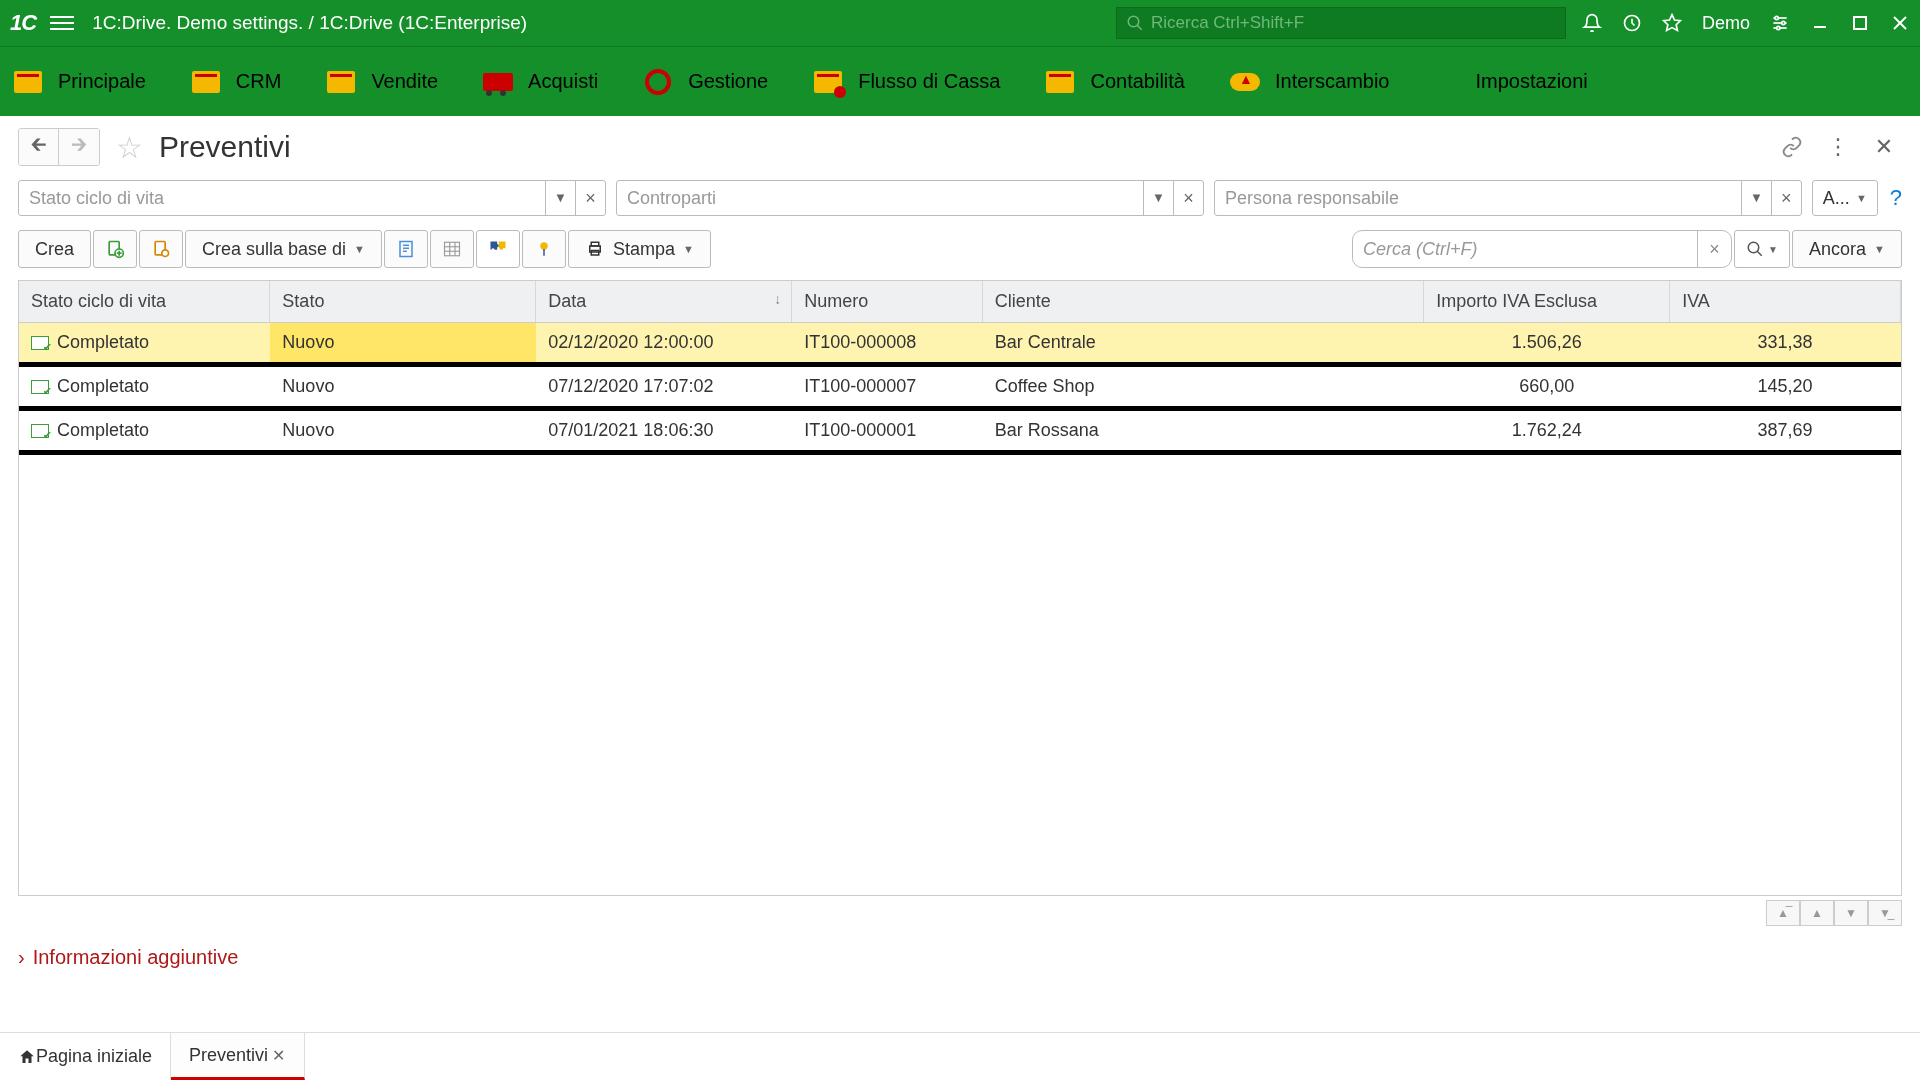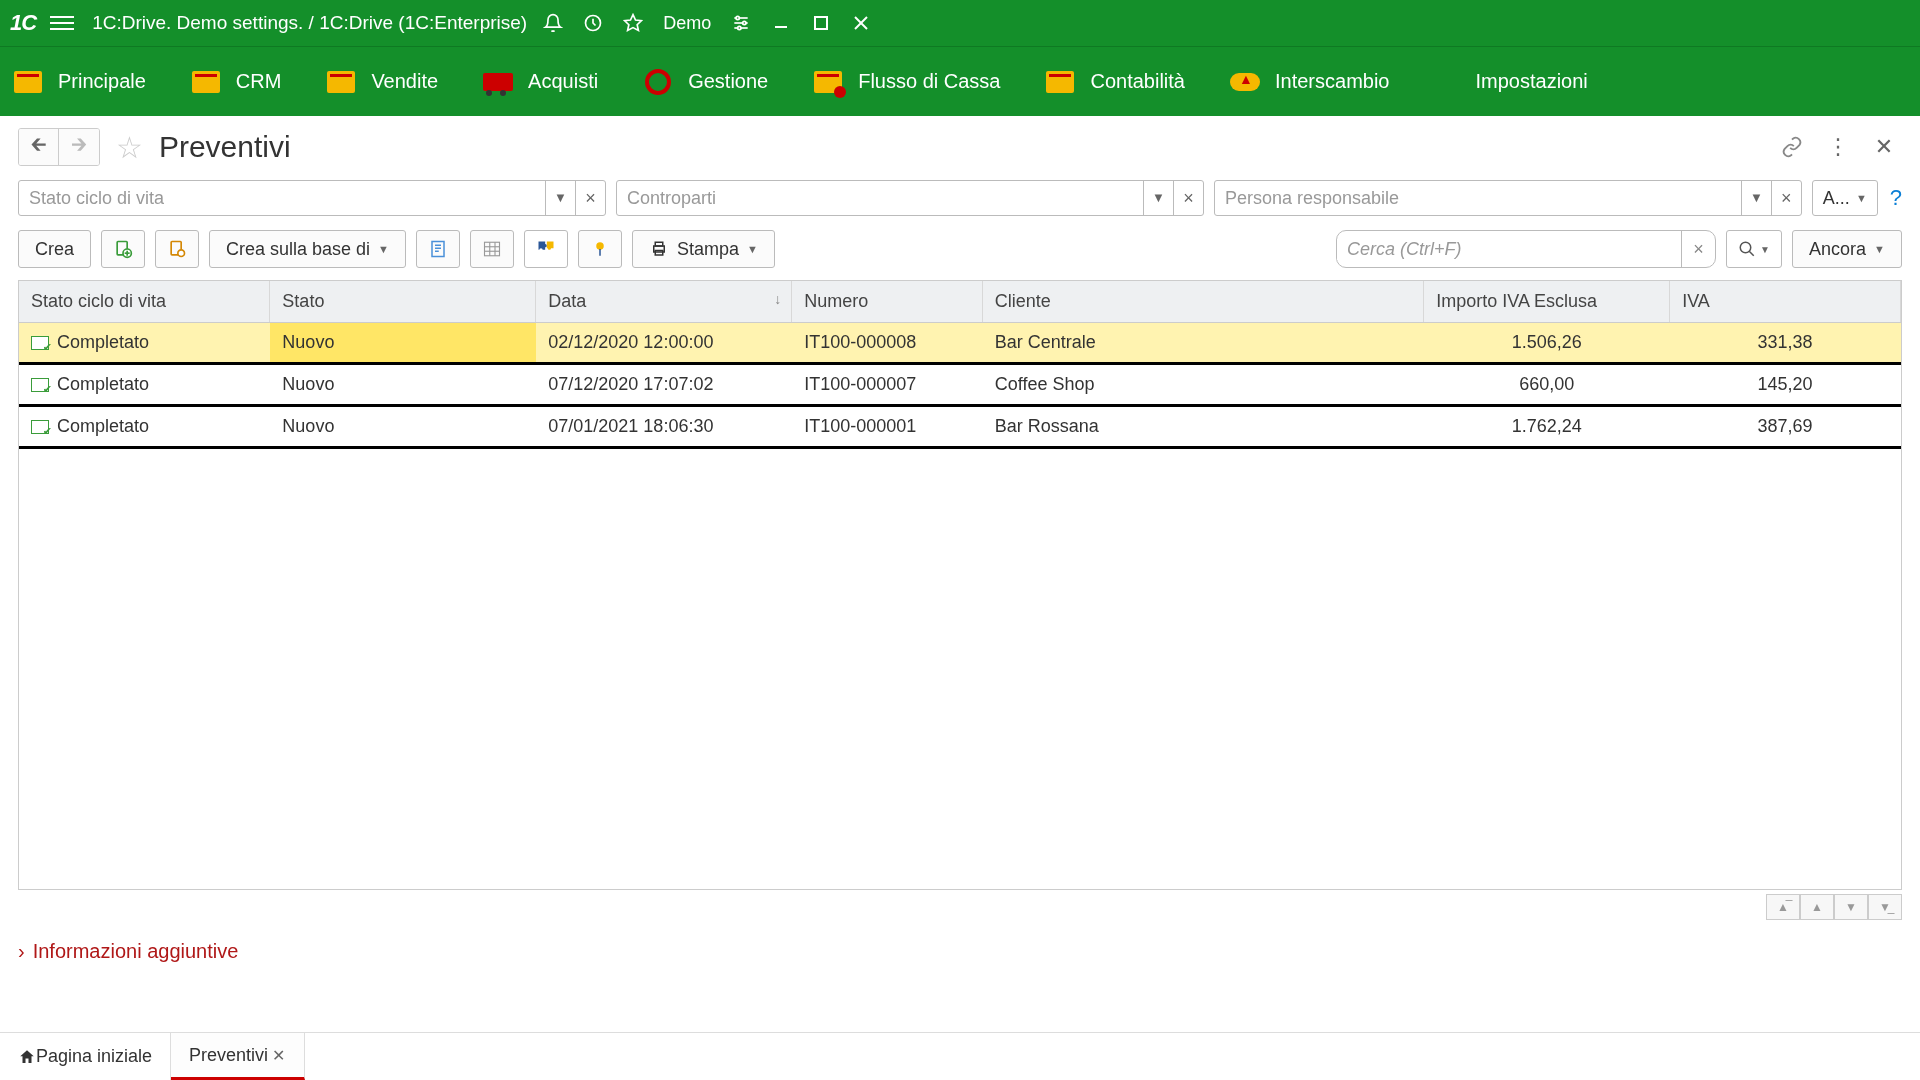--- a/index.html
+++ b/index.html
@@ -13,21 +13,21 @@
 .titlebar .title { font-size: 19px; flex: 0 0 auto; }
 .titlebar .search-box { margin-left: auto; background: #0e7a22; border: 1px solid #0c6a1d; width: 450px; height: 32px; display: flex; align-items: center; padding: 0 8px; color: #8fd19a; }
 .titlebar .search-box input { background: transparent; border: none; color: #cceccf; font-size: 17px; outline: none; flex: 1; margin-left: 6px; }
 .titlebar .search-box input::placeholder { color: #6fb87a; }
 .titlebar .right-icons { display: flex; align-items: center; gap: 20px; margin-left: 16px; }
 .titlebar .right-icons > * { cursor: pointer; text-align: center; }
 .ico { width: 20px; height: 20px; display: inline-flex; align-items: center; justify-content: center; }
 
 
 .navbar { background: #148f2a; height: 70px; display: flex; align-items: center; padding: 0 12px; gap: 44px; border-top: 1px solid #0e7a22; }
-.nav-item { display: flex; align-items: center; gap: 14px; color: #ffffff; font-size: 20px; cursor: pointer; }
+.nav-item { display: flex; align-items: center; gap: 14px; color: #000000; font-size: 20px; cursor: pointer; }
 .nav-icon { width: 32px; height: 28px; display: flex; align-items: center; justify-content: center; position: relative; }
 .nav-icon .box { width: 28px; height: 22px; background: #f5b800; border-radius: 2px; position: relative; }
 .nav-icon .box::before { content:''; position:absolute; left:3px; top:3px; width:22px; height:3px; background:#cc0000; }
 .nav-icon.red .dot { position:absolute; right:-2px; bottom:-2px; width:12px; height:12px; background:#cc0000; border-radius:50%; }
 .nav-icon.gear .g { width:26px; height:26px; border:4px solid #cc0000; border-radius:50%; position:relative; }
 .nav-icon.cloud .c { width:30px; height:18px; background:#f5b800; border-radius:10px; position:relative; }
 .nav-icon.cloud .c::after { content:'▲'; color:#cc0000; position:absolute; left:9px; top:-2px; font-size:14px; }
 .nav-icon.tiles { display:grid; grid-template-columns:1fr 1fr; gap:3px; width:28px; height:28px; }
 .nav-icon.tiles span { background:#f5b800; }
 .nav-icon.tiles span:nth-child(2){ background:#cc0000; }
@@ -51,36 +51,36 @@
 .filters { display: flex; gap: 10px; margin-bottom: 14px; align-items: center; }
 .filter-combo { display:flex; border:1px solid #bbb; border-radius:3px; height:36px; flex:1; align-items:center; background:#fff; }
 .filter-combo input { border:none; flex:1; padding:0 10px; font-size:18px; outline:none; }
 .filter-combo input::placeholder { color:#999; }
 .filter-combo .dd { width:30px; border-left:1px solid #bbb; text-align:center; color:#666; cursor:pointer; line-height:34px; font-size:13px; }
 .filter-combo .clr { width:30px; border-left:1px solid #bbb; text-align:center; color:#666; cursor:pointer; line-height:34px; }
 .filter-a { border:1px solid #bbb; height:36px; padding:0 10px; display:flex; align-items:center; gap:6px; background:#fff; cursor:pointer; border-radius:3px; }
 .help { color:#0b7fd6; font-size:22px; cursor:pointer; margin-left:2px; }
 
 
-.toolbar { display:flex; gap:10px; align-items:center; margin-bottom:12px; }
+.toolbar { display:flex; gap:2px; align-items:center; margin-bottom:12px; }
 .btn { height:38px; border:1px solid #bbb; background:#fbfbfb; padding:0 16px; display:flex; align-items:center; gap:8px; border-radius:3px; cursor:pointer; font-size:18px; color:#333; }
 .btn.icon-only { padding:0; width:44px; justify-content:center; }
 .btn .caret { font-size:11px; color:#666; }
 .search-inline { margin-left:auto; border:1px solid #bbb; height:38px; display:flex; align-items:center; border-radius:10px; width:380px; }
 .search-inline input { border:none; flex:1; padding:0 10px; font-size:18px; outline:none; }
 .search-inline input::placeholder { color:#999; font-style:italic; }
 .search-inline .clr { width:34px; border-left:1px solid #bbb; text-align:center; cursor:pointer; line-height:36px; color:#888; }
 .search-btn { border:1px solid #bbb; height:38px; width:56px; display:flex; align-items:center; justify-content:center; gap:4px; border-radius:3px; cursor:pointer; }
 
 
 .table-wrap { border:1px solid #ccc; }
 .table { width:100%; border-collapse:collapse; table-layout:fixed; }
 .table th { background:#eef0f2; text-align:left; padding:10px 12px; font-weight:normal; color:#444; border-right:1px solid #d8d8d8; border-bottom:1px solid #ccc; font-size:18px; position:relative; }
 .table th .sort { position:absolute; right:10px; color:#888; font-size:14px; }
-.table td { padding:9px 12px; border-bottom:3px solid #000000; border-right:1px solid transparent; font-size:18px; color:#333; }
+.table td { padding:9px 12px; border-bottom:5px solid #000000; border-right:1px solid transparent; font-size:18px; color:#333; }
 .table tr.sel td { background:#fff3b0; }
 .table tr.sel td.stato { background:#ffe666; }
 .table .num { text-align:center; }
 .row-icon { display:inline-block; width:18px; height:14px; border:1px solid #3a9c3a; background:#fff; position:relative; margin-right:8px; vertical-align:middle; }
 .row-icon::after { content:'✔'; color:#3a9c3a; font-size:11px; position:absolute; right:-4px; bottom:-5px; }
 .table-empty { height:440px; }
 
 
 .table-nav { display:flex; justify-content:flex-end; gap:0; margin-top:4px; }
 .table-nav button { width:34px; height:26px; border:1px solid #ccc; background:#f7f7f7; color:#999; cursor:pointer; font-size:12px; }
@@ -102,20 +102,29 @@
 <body>
 
 <div class="titlebar">
   <span class="logo">1C</span>
   <div class="menu-icon">
       <span></span>
       <span></span>
       <span></span>
     </div>
   <span class="title">1C:Drive. Demo settings. / 1C:Drive  (1C:Enterprise)</span>
+  <div class="search-box">
+    <span class="ico">
+      <svg width="18" height="18" viewBox="0 0 24 24" fill="none" stroke="#6fb87a" stroke-width="2">
+          <circle cx="10" cy="10" r="7"></circle>
+          <line x1="21" y1="21" x2="15" y2="15"></line>
+        </svg>
+    </span>
+    <input placeholder="Ricerca Ctrl+Shift+F" style="">
+  </div>
   <div class="right-icons">
     <span class="ico">
       <svg width="20" height="20" viewBox="0 0 24 24" fill="none" stroke="#fff" stroke-width="2">
           <path d="M18 8a6 6 0 0 0-12 0c0 7-3 9-3 9h18s-3-2-3-9"></path>
           <path d="M13.7 21a2 2 0 0 1-3.4 0"></path>
         </svg>
     </span>
     <span class="ico">
       <svg width="20" height="20" viewBox="0 0 24 24" fill="none" stroke="#fff" stroke-width="2">
           <circle cx="12" cy="12" r="9"></circle>

